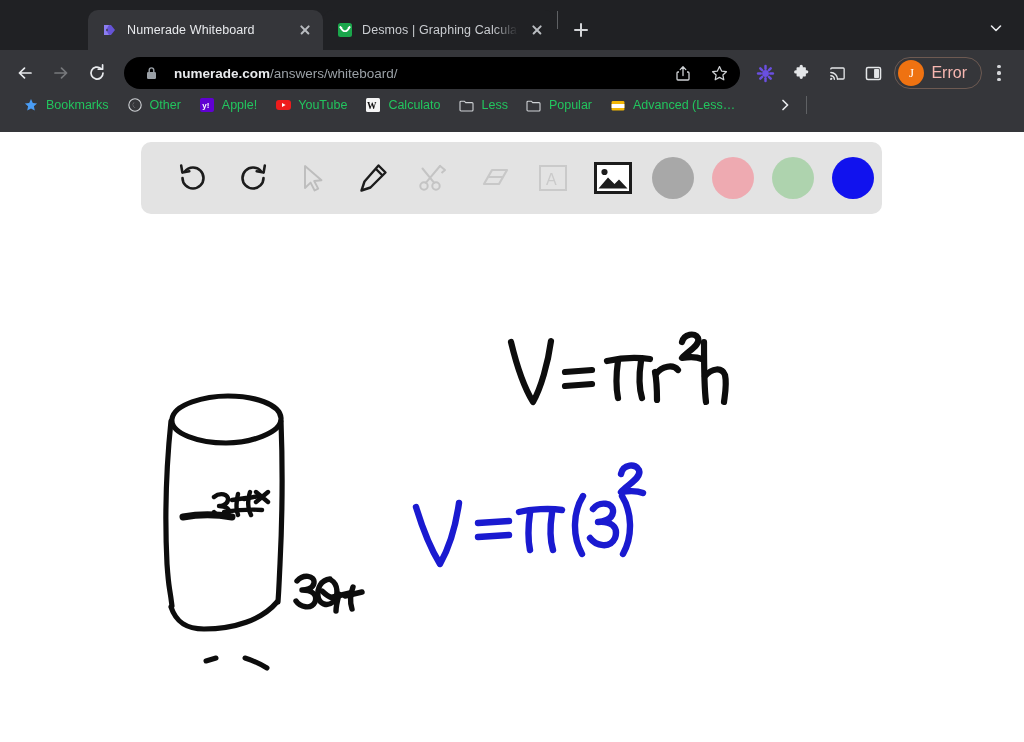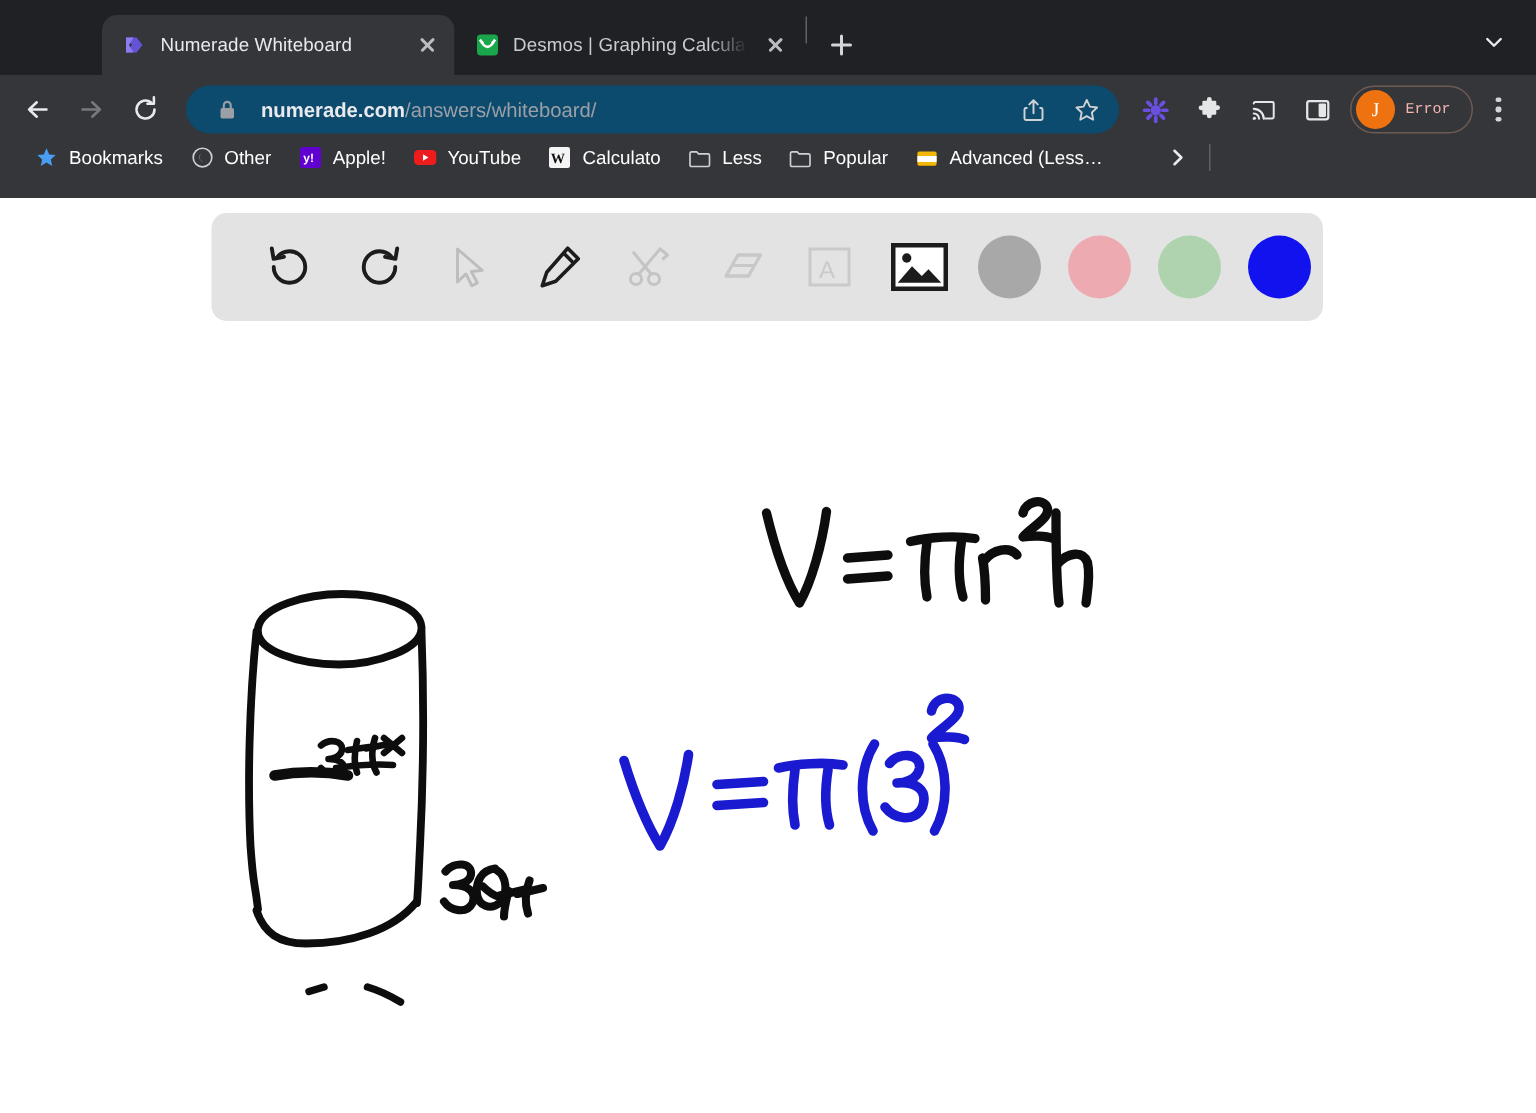--- a/index.html
+++ b/index.html
@@ -8,21 +8,21 @@
     font-family: "Liberation Sans", sans-serif;
     background: #ffffff;
     overflow: hidden;
   }
 
   
   .browser { width: 1024px; height: 742px; display: flex; flex-direction: column; }
 
   .tabstrip {
     height: 50px; background: #202124; display: flex; align-items: flex-end;
-    padding-left: 68px; position: relative; flex: 0 0 50px;
+    padding-left: 88px; position: relative; flex: 0 0 50px;
   }
   .tab {
     height: 40px; display: flex; align-items: center; gap: 9px;
     padding: 0 8px 0 14px; border-radius: 10px 10px 0 0;
     font-size: 12.5px; color: #c9ccd0; position: relative;
   }
   .tab.active { background: #35363a; color: #e8eaed; width: 235px; }
   .tab.inactive { background: #202124; color: #c9ccd0; width: 232px; }
   .tab-favicon { width: 16px; height: 16px; flex: 0 0 16px; display:block; }
   .tab-title {
@@ -59,43 +59,43 @@
 
   .navbar {
     height: 46px; background: #35363a; display: flex; align-items: center;
     padding: 0 10px 0 8px; gap: 2px; flex: 0 0 46px;
   }
   .navbtn {
     width: 34px; height: 34px; border-radius: 50%;
     display: flex; align-items: center; justify-content: center; flex: 0 0 34px;
   }
   .omnibox {
-    flex: 1 1 auto; height: 32px; background: #0c4a6e; border-radius: 16px;
+    flex: 1 1 auto; height: 32px; background: #000000; border-radius: 16px;
     display: flex; align-items: center; padding: 0 8px 0 14px;
     margin-left: 8px; margin-right: 6px; gap: 10px;
   }
   .url { font-size: 13.5px; color: #9aa0a6; white-space: nowrap; overflow: hidden; flex: 1 1 auto; }
   .url b { color: #e8eaed; font-weight: 700; }
   .omni-icon { width:26px; height:26px; display:flex; align-items:center; justify-content:center; flex:0 0 26px; }
   .profile-pill {
     height: 32px; border: 1px solid #6d5a52; border-radius: 16px;
     display: flex; align-items: center; gap: 7px; padding: 0 14px 0 3px; margin-left: 2px;
   }
   .avatar {
     width: 26px; height: 26px; border-radius: 50%; background: #ef7211;
     color: #ffffff; font-size: 13px; display:flex; align-items:center; justify-content:center;
     font-family: "Liberation Serif", serif;
   }
-  .err-text { font-size: 10px; color: #f6b6b0; font-family: Liberation Mono, monospace; }
+  .err-text { font-size: 16px; color: #f6b6b0; }
   .kebab { width: 30px; height: 34px; display:flex; flex-direction:column; align-items:center; justify-content:center; gap:3px; }
   .kebab i { width:3.2px; height:3.2px; border-radius:50%; background:#d3d5d8; display:block; }
 
   .bookmarks {
     height: 36px; background: #35363a; display: flex; align-items: center;
-    padding: 0 10px 18px 14px; gap: 0px; flex: 0 0 36px; font-size: 12.5px; color: #ffffff;
+    padding: 0 10px 18px 14px; gap: 0px; flex: 0 0 36px; font-size: 12.5px; color: #22c55e;
   }
   .bm { display: flex; align-items: center; gap: 7px; padding: 4px 9px; border-radius: 4px; white-space: nowrap; }
   .bm-ico { width:16px; height:16px; flex:0 0 16px; display:flex; align-items:center; justify-content:center;}
   .bm-overflow { margin-left: 28px; width: 26px; display:flex; align-items:center; justify-content:center; }
   .bm-sep { width: 1px; height: 18px; background: #5f6164; margin: 0 8px; }
 
   
   .page { flex: 1 1 auto; background: #ffffff; position: relative; }
   .wb-toolbar {
     position: absolute; left: 141px; top: 10px; width: 741px; height: 72px;

